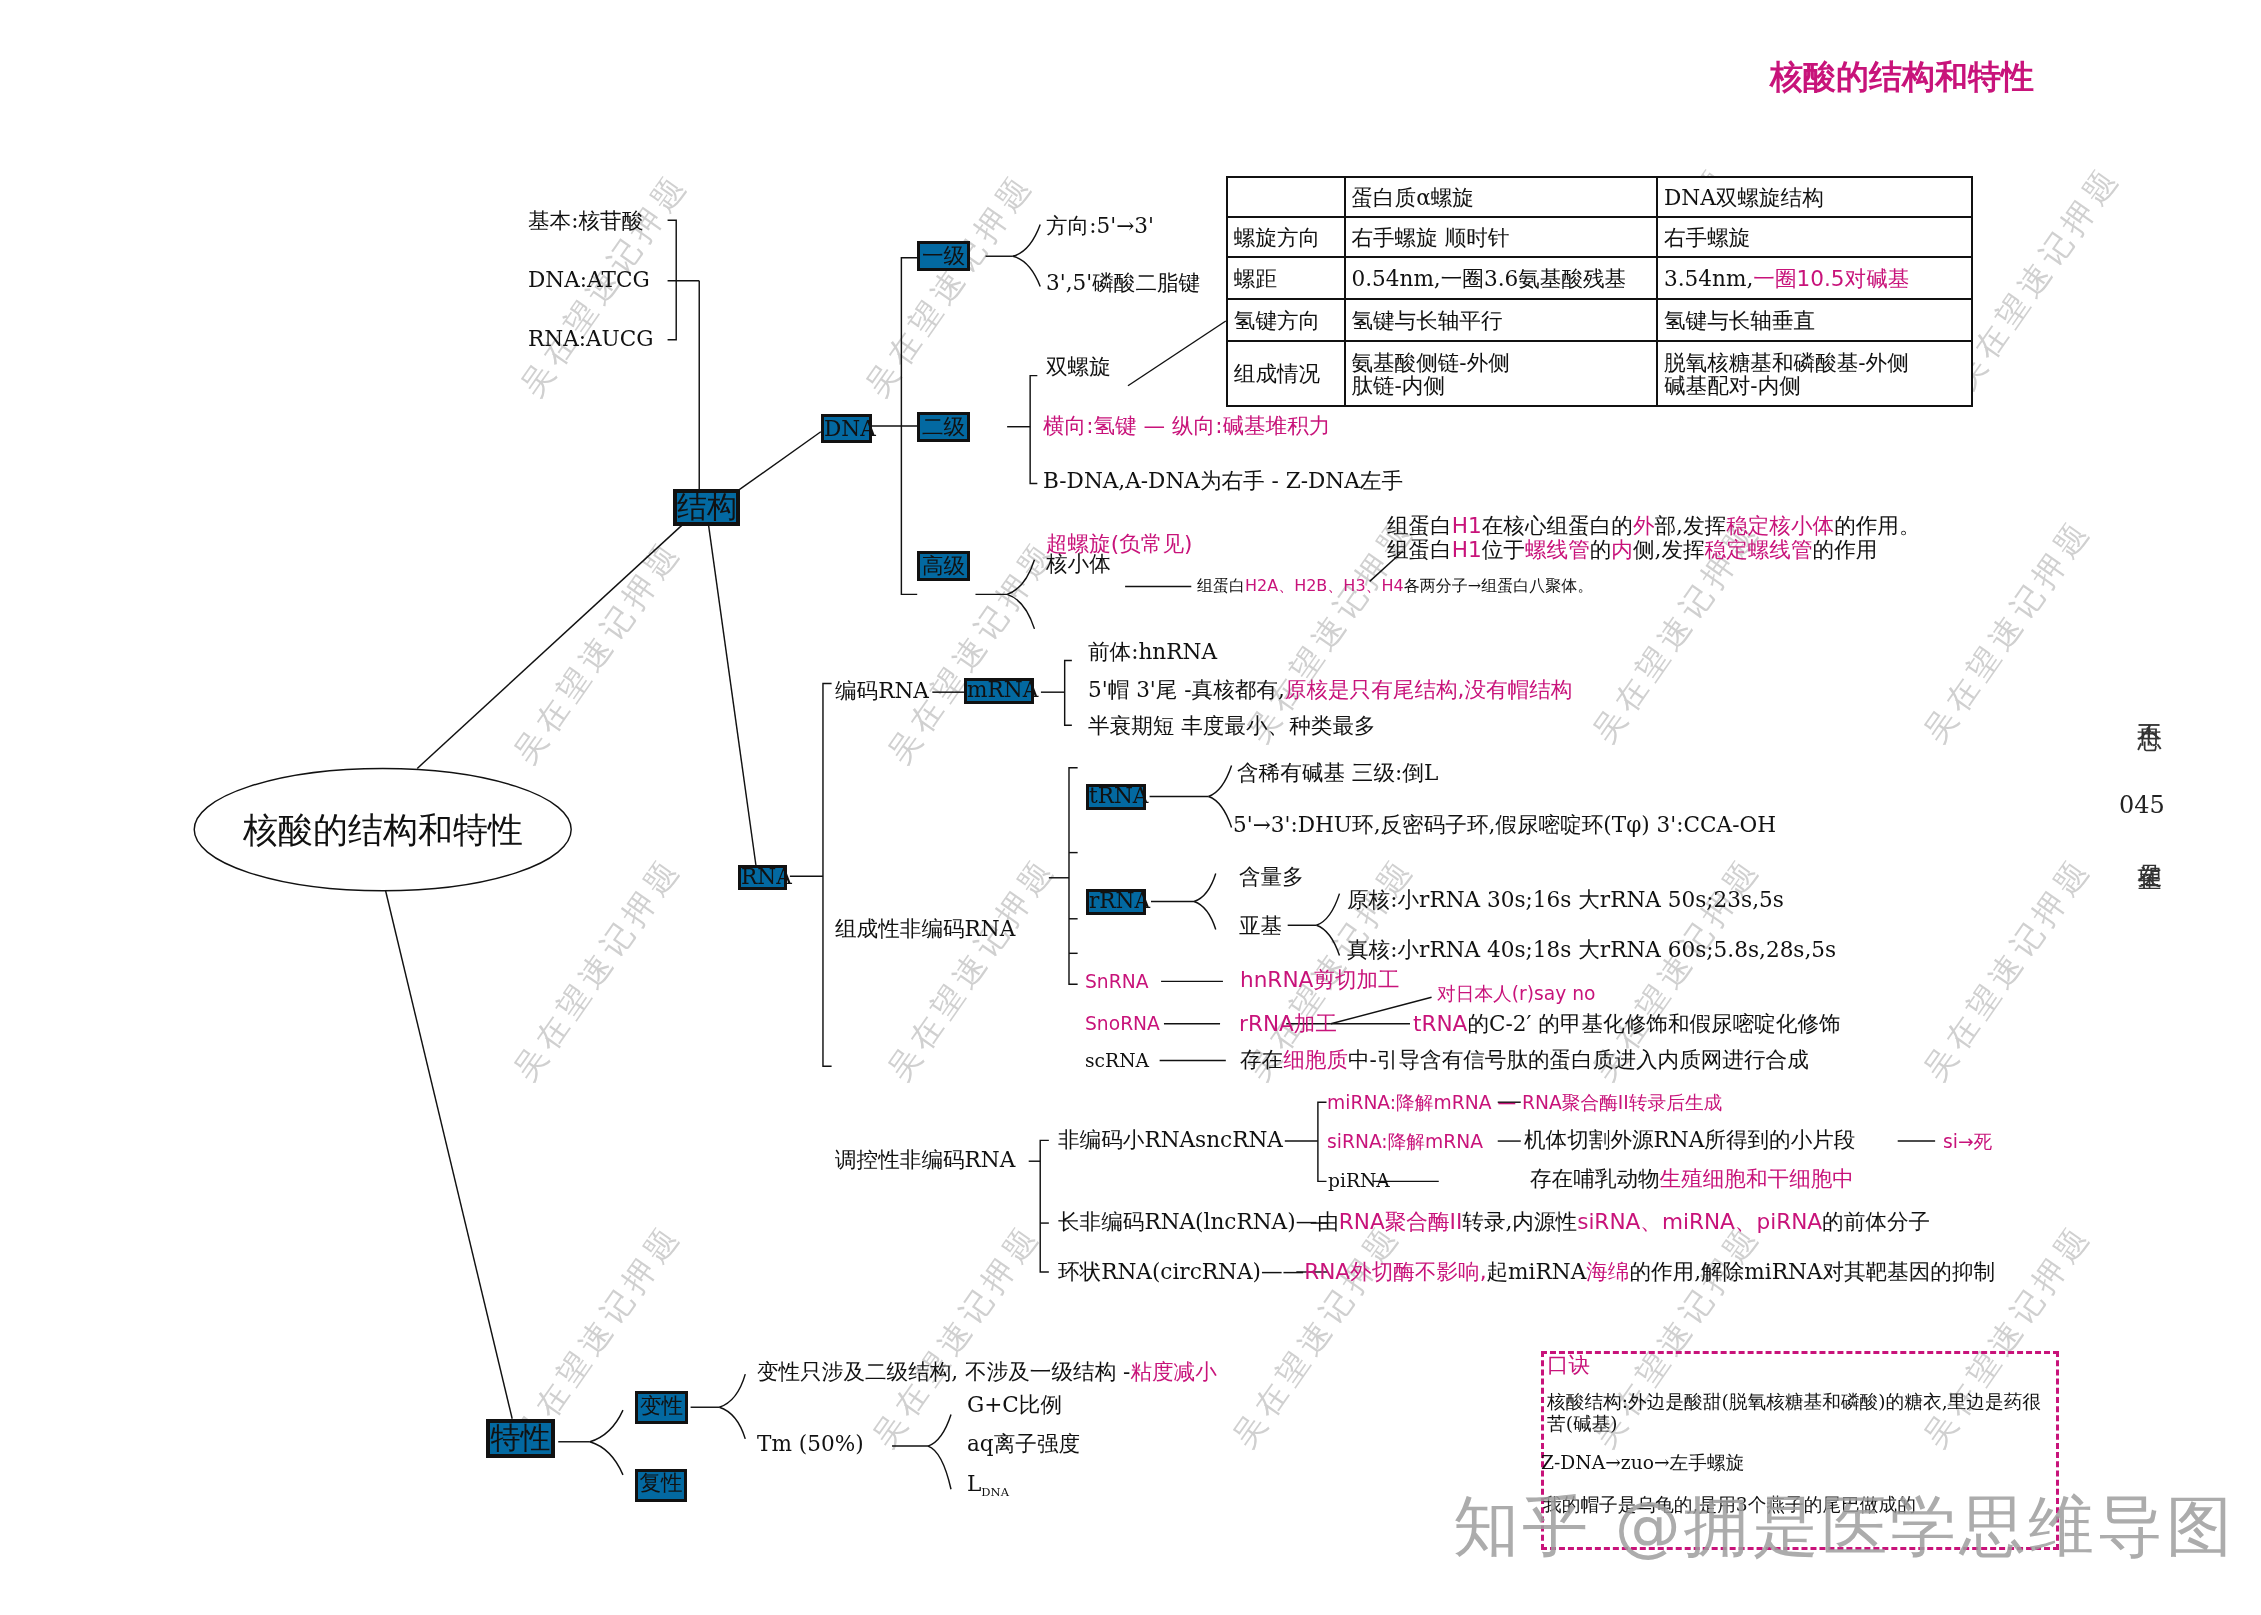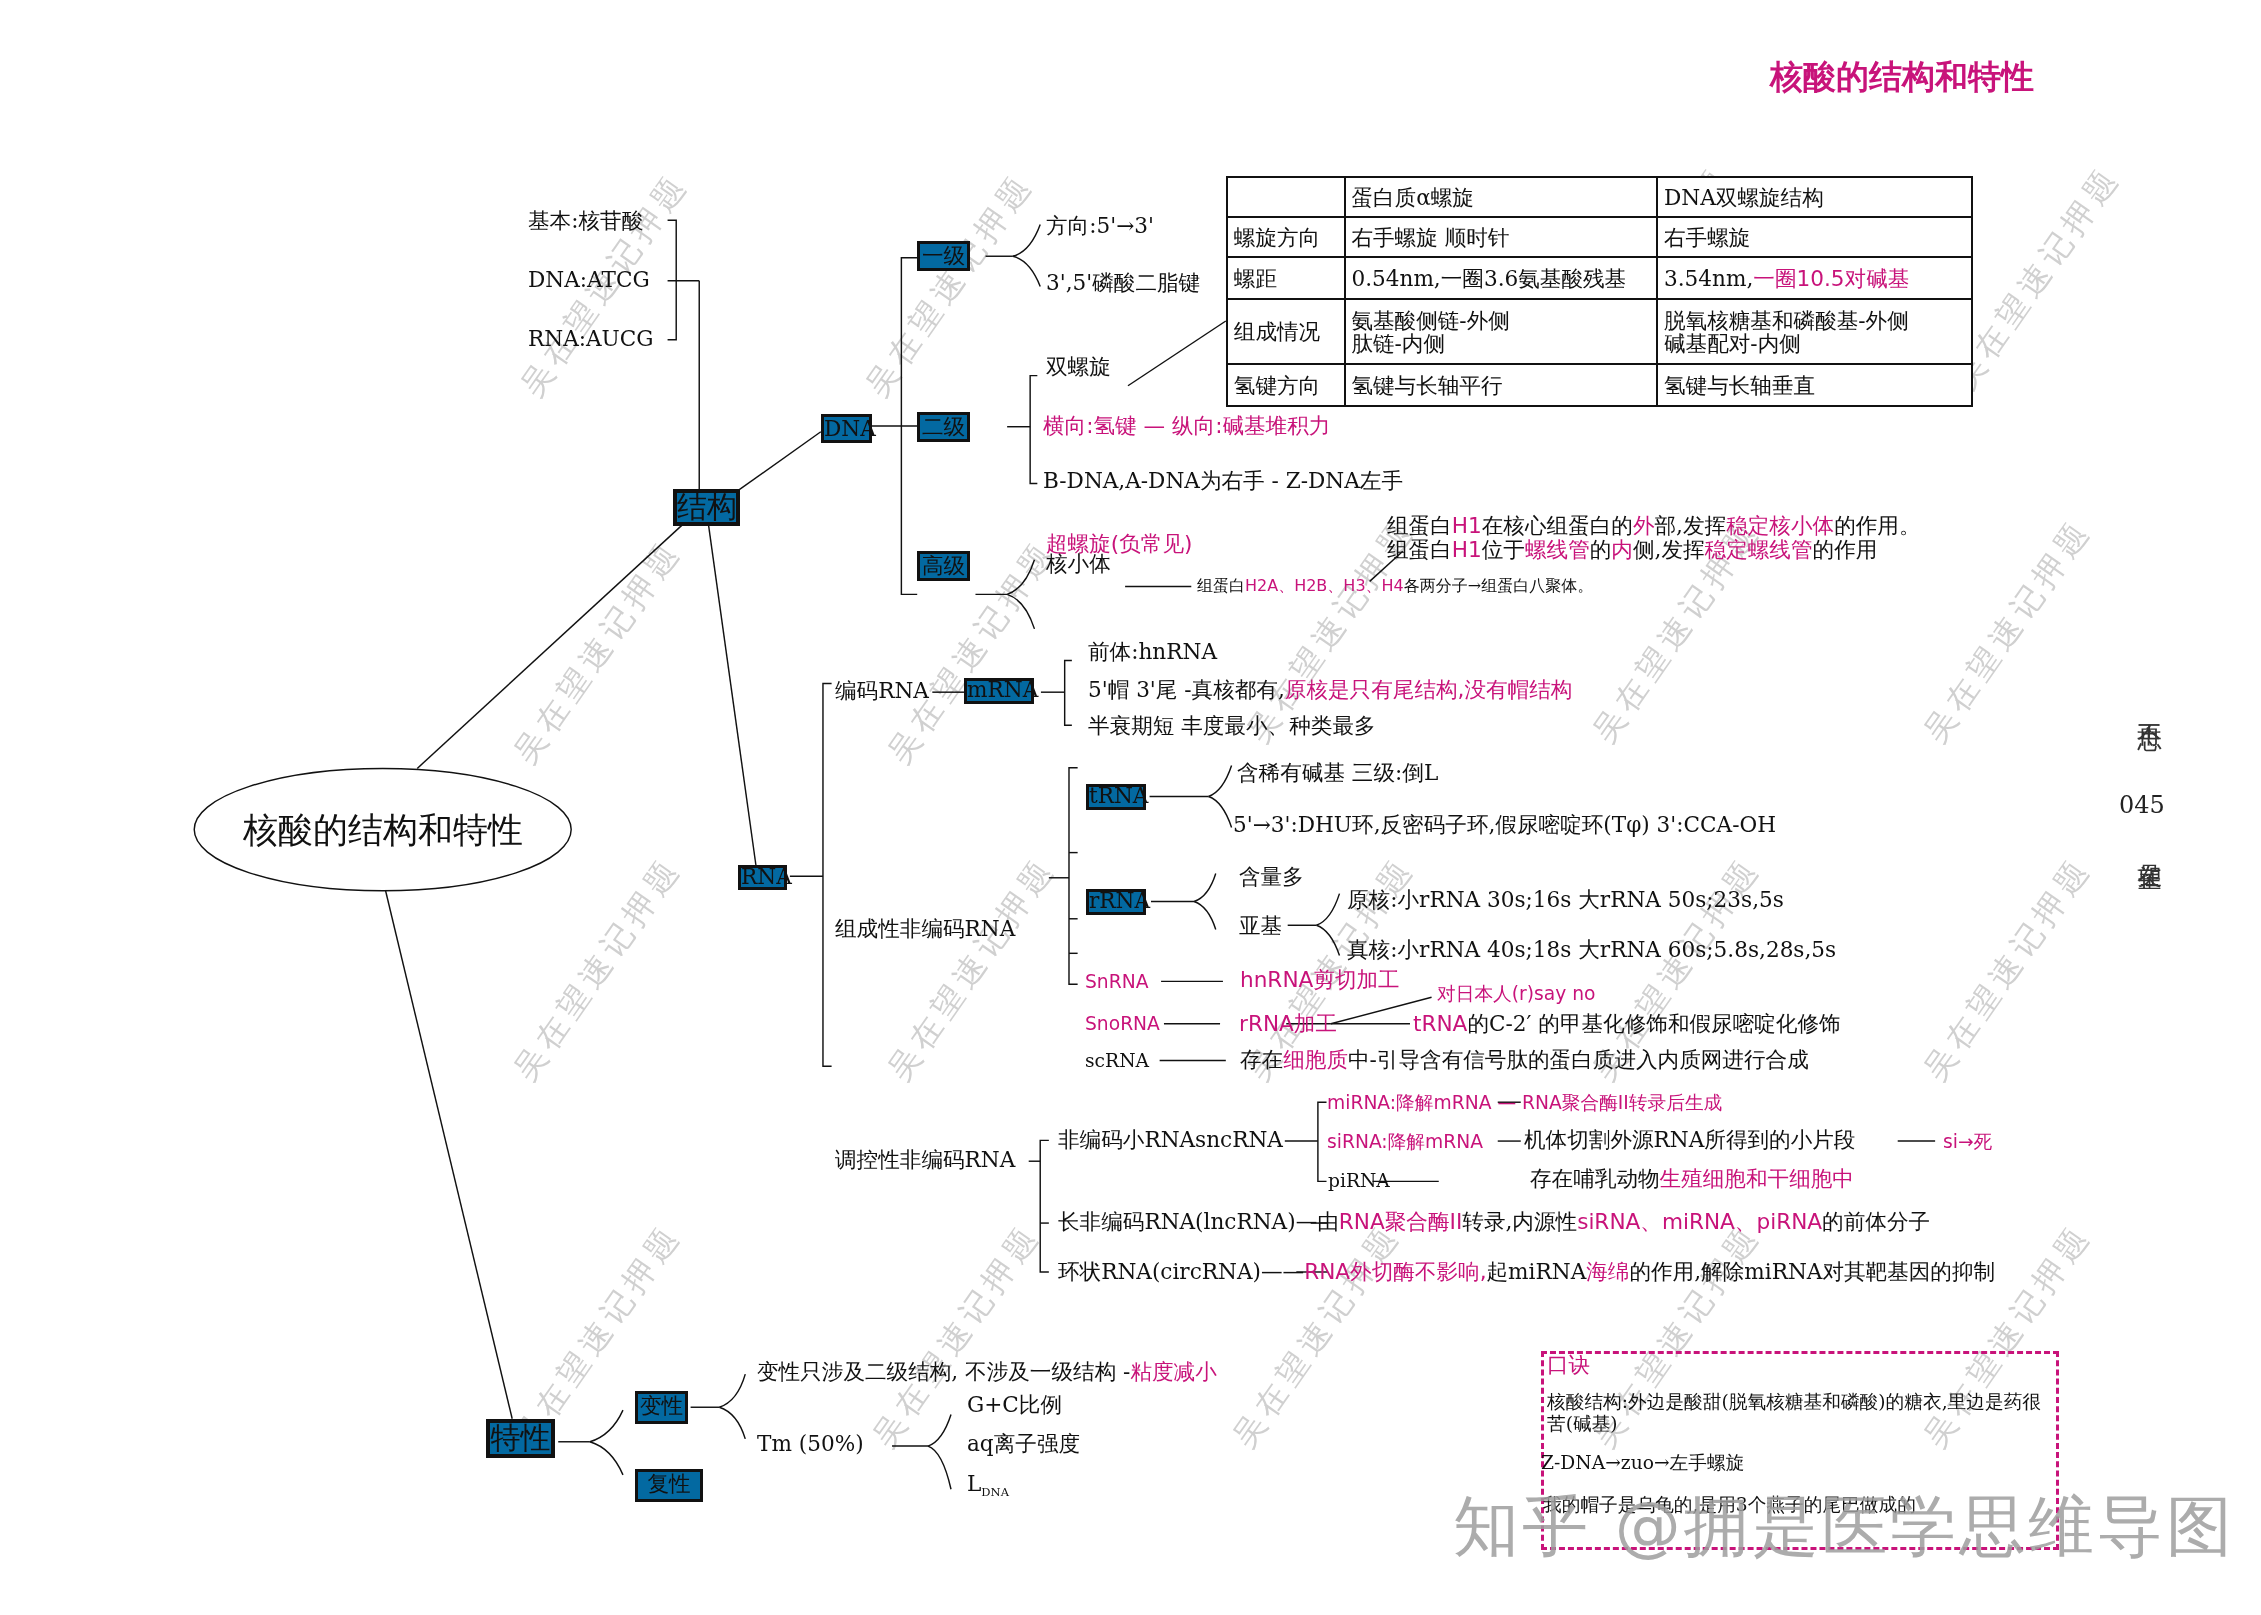--- a/index.html
+++ b/index.html
@@ -184,31 +184,31 @@
   <tr style="height:40px;">
     <td>螺旋方向</td>
     <td>右手螺旋    顺时针</td>
     <td>右手螺旋</td>
   </tr>
   <tr style="height:42px;">
     <td>螺距</td>
     <td>0.54nm,一圈3.6氨基酸残基</td>
     <td><span>3.54nm,</span><span class="pk">一圈10.5对碱基</span></td>
   </tr>
+  <tr style="height:42px;">
+    <td>氢键方向</td>
+    <td>氢键与长轴平行</td>
+    <td>氢键与长轴垂直</td>
+  </tr>
   <tr style="height:65px;">
     <td>组成情况</td>
     <td style="white-space:pre-line;">氨基酸侧链-外侧
 肽链-内侧</td>
     <td style="white-space:pre-line;">脱氧核糖基和磷酸基-外侧
 碱基配对-内侧</td>
-  </tr>
-  <tr style="height:42px;">
-    <td>氢键方向</td>
-    <td>氢键与长轴平行</td>
-    <td>氢键与长轴垂直</td>
   </tr>
 </tbody>
   </table>
 
 <div class="box" style="left:738px;top:865px;width:49px;height:24.5px;line-height:17.3px;">RNA</div>
 <div class="t" style="left:835px;top:679px;">编码RNA</div>
 <div class="box" style="left:964px;top:678px;width:70px;height:26px;line-height:18.7px;">mRNA</div>
 <div class="t" style="left:1088px;top:640px;">前体:hnRNA</div>
 <div class="t" style="left:1088px;top:678px;"><span>5'帽 3'尾 -真核都有,</span><span class="pk">原核是只有尾结构,没有帽结构</span></div>
 <div class="t" style="left:1088px;top:714px;">半衰期短   丰度最小、种类最多</div>
@@ -237,21 +237,21 @@
 <div class="t pk s" style="left:1327px;top:1131px;">siRNA:降解mRNA</div>
 <div class="t" style="left:1524px;top:1128px;">机体切割外源RNA所得到的小片段</div>
 <div class="t pk s" style="left:1943px;top:1131px;">si→死</div>
 <div class="t s" style="left:1328px;top:1170px;">piRNA</div>
 <div class="t" style="left:1530px;top:1167px;"><span>存在哺乳动物</span><span class="pk">生殖细胞和干细胞中</span></div>
 <div class="t" style="left:1058px;top:1210px;"><span>长非编码RNA(lncRNA)</span>—<span>由</span><span class="pk">RNA聚合酶II</span><span>转录,内源性</span><span class="pk">siRNA、miRNA、piRNA</span><span>的前体分子</span></div>
 <div class="t" style="left:1058px;top:1260px;"><span>环状RNA(circRNA)</span>——<span class="pk">RNA外切酶不影响,</span><span>起miRNA</span><span class="pk">海绵</span><span>的作用,解除miRNA对其靶基因的抑制</span></div>
 
 <div class="box big" style="left:486px;top:1419px;width:69px;height:39px;line-height:29px;">特性</div>
 <div class="box" style="left:635px;top:1391px;width:53px;height:33px;">变性</div>
-<div class="box" style="left:635px;top:1469px;width:68px;height:33px;">复性</div>
+<div class="box" style="left:635px;top:1469px;width:52px;height:33px;font-family:Liberation Mono, monospace;">复性</div>
 <div class="t" style="left:757px;top:1360px;"><span>变性只涉及二级结构, 不涉及一级结构 -</span><span class="pk">粘度减小</span></div>
 <div class="t" style="left:757px;top:1432px;">Tm (50%)</div>
 <div class="t" style="left:967px;top:1393px;">G+C比例</div>
 <div class="t" style="left:967px;top:1432px;">aq离子强度</div>
 <div class="t" style="left:967px;top:1472px;"><span>L</span><sub style="font-size:11.5px;">DNA</sub></div>
 
 <div class="mnemo"></div>
 <div class="t pk" style="left:1547px;top:1353px;">口诀</div>
 <div class="t s" style="left:1547px;top:1391px;width:504px;white-space:normal;">核酸结构:外边是酸甜(脱氧核糖基和磷酸)的糖衣,里边是药很苦(碱基)</div>
 <div class="t s" style="left:1541px;top:1452px;">Z-DNA→zuo→左手螺旋</div>

